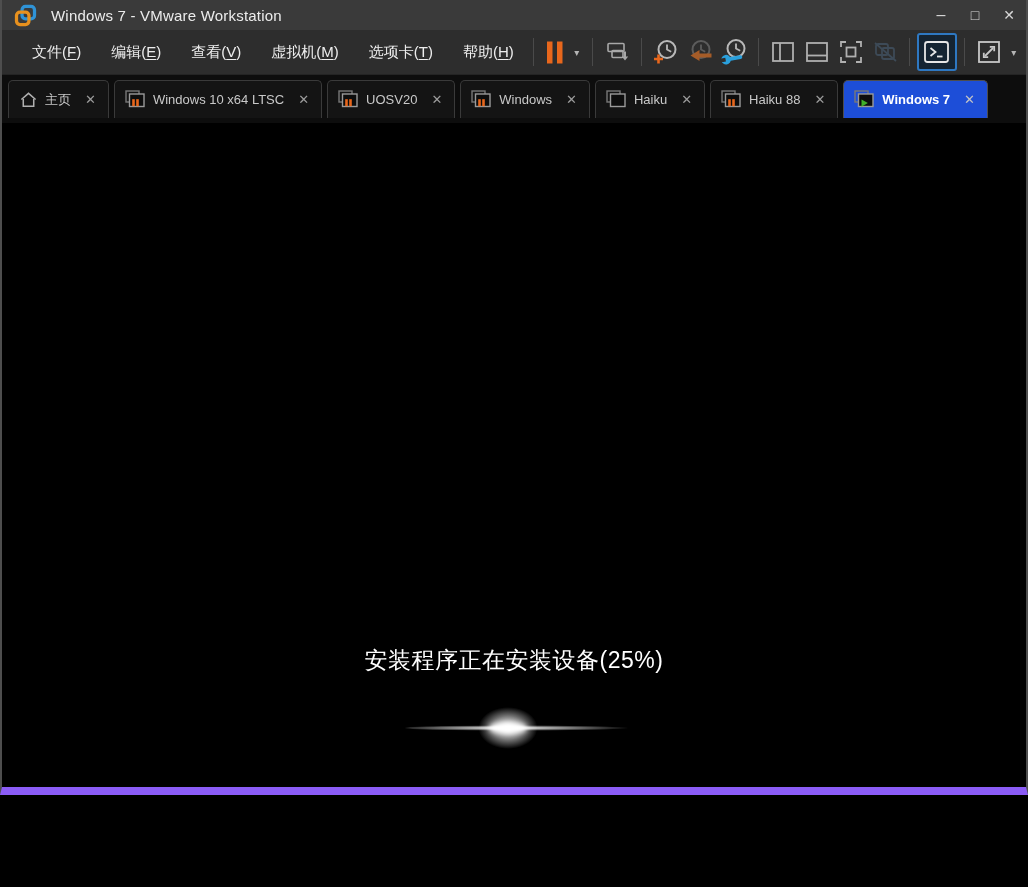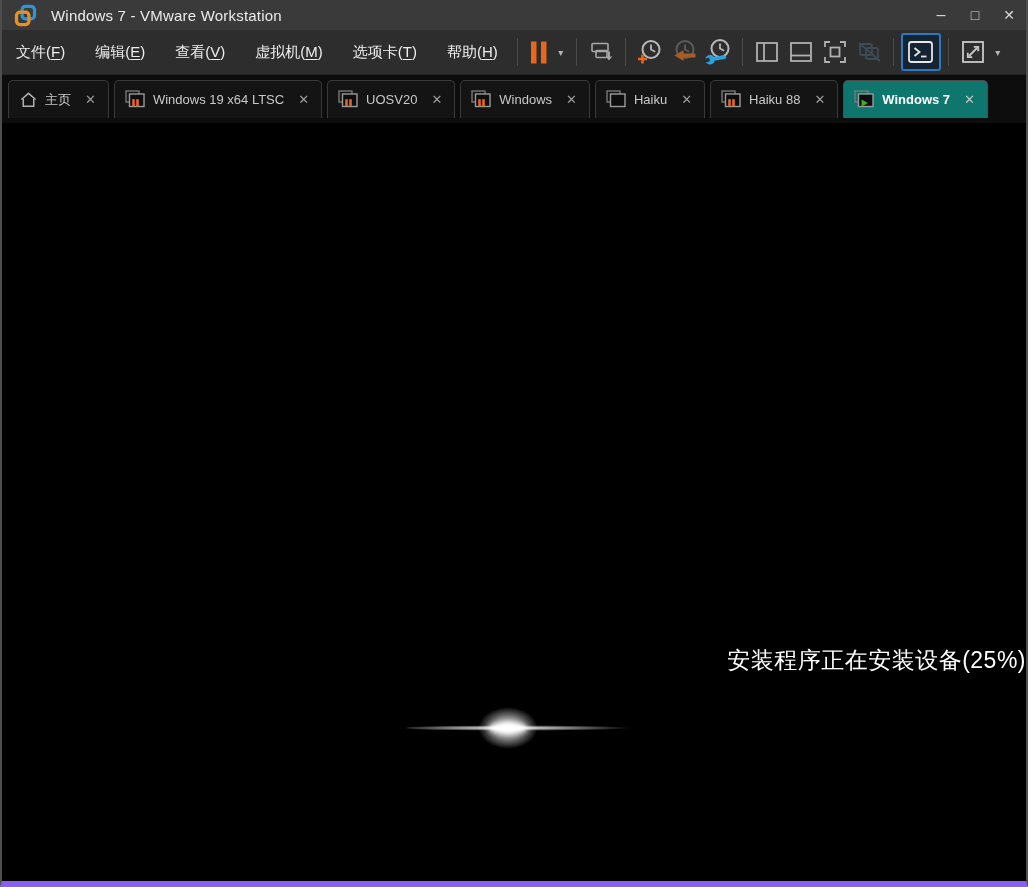--- a/index.html
+++ b/index.html
@@ -1,62 +1,62 @@
 <!DOCTYPE html>
 <html><head>
 <meta charset="utf-8">
 <style>
   * { margin:0; padding:0; box-sizing:border-box; }
   html,body { width:1028px; height:887px; background:#000; overflow:hidden;
     font-family:"Liberation Sans","DejaVu Sans",sans-serif; }
-  .window { width:1028px; height:887px;
+  .window { width:1028px; height:795px;
     border-left:2px solid #4e4e4e; border-right:2px solid #4e4e4e;
-    border-bottom:6px solid #8b5cf6; display:flex; flex-direction:column; }
+    border-bottom:8px solid #8b5cf6; display:flex; flex-direction:column; }
 
   
   .titlebar { height:30px; background:#3a3a3a; display:flex; align-items:center;
     padding:0 0 0 12px; flex:0 0 auto; }
   .titlebar .logo { margin-right:14px; display:flex; align-items:center; }
   .title-text { color:#ececec; font-size:15px; letter-spacing:.2px; }
   .win-controls { margin-left:auto; display:flex; align-items:center; }
   .win-btn { width:34px; height:30px; display:flex; align-items:center; justify-content:center;
     color:#d8d8d8; font-size:14px; cursor:default; }
   .win-btn.min { font-size:16px; }
 
   
   .menurow { height:45px; background:#2d2d2d; display:flex; align-items:center;
-    padding-left:14px; flex:0 0 auto; border-bottom:1px solid #242424; }
+    padding-left:30px; flex:0 0 auto; border-bottom:1px solid #242424; }
   .menubar { display:flex; align-items:center; gap:30px; }
   .menu-item { color:#ededed; font-size:15px; white-space:nowrap; cursor:default; }
   .menu-item .mnemonic { text-decoration:underline; text-underline-offset:2px; }
   .toolbar { display:flex; align-items:center; margin-left:12px; }
   .tb-sep { width:1px; height:28px; background:#4a4a4a; margin:0 7px; }
   .tb-btn { background:none; border:none; width:34px; height:34px; display:flex;
     align-items:center; justify-content:center; cursor:default; padding:0; }
   .tb-btn.narrow { width:28px; }
   .tb-caret { background:none; border:none; color:#b5b5b5; font-size:10px; width:16px;
     height:34px; display:flex; align-items:center; justify-content:center; cursor:default; padding:0; }
   .tb-btn.active-toggle { border:2px solid #2e78c2; background:#152432; border-radius:3px; width:40px; height:38px; }
 
   
   .tabstrip { height:48px; background:#0d0d0d; display:flex; align-items:flex-start;
     padding:5px 0 0 6px; flex:0 0 auto; }
   .tab { height:38px; display:flex; align-items:center; gap:7px; padding:0 10px;
     margin-right:5px; background:#141414; border:1px solid #3a3a3a; border-bottom:none;
     border-radius:5px 5px 0 0; cursor:default; }
   .tab .tab-label { color:#c9c9c9; font-size:13px; white-space:nowrap; }
   .tab .tab-close { color:#9c9c9c; font-size:13px; margin-left:5px; padding:0 2px; }
-  .tab.active { background:#0f766e; border-color:#4d4d4d; }
+  .tab.active { background:#1d4ed8; border-color:#4d4d4d; }
   .tab.active .tab-label { color:#fff; font-weight:bold; }
   .tab.active .tab-close { color:#c5c5c5; }
   .tab-icon { display:flex; align-items:center; }
 
   
   .vmscreen { flex:1 1 auto; background:#000; position:relative; }
-  .setup-status { position:absolute; top:522px; left:0; width:100%; text-align:right;
+  .setup-status { position:absolute; top:522px; left:0; width:100%; text-align:center;
     color:#fff; font-size:23px; font-weight:400; letter-spacing:.5px; }
   .boot-glow { position:absolute; left:403px; top:573px; width:250px; height:64px; }
   .glow-streak { position:absolute; left:0; top:29px; width:250px; height:6px;
     background:radial-gradient(ellipse 50% 50% at 42% 50%, rgba(255,255,255,1) 0%,
       rgba(255,255,255,.55) 45%, rgba(255,255,255,0) 96%);
     border-radius:50%; filter:blur(.6px); }
   .glow-bloom { position:absolute; left:62px; top:3px; width:82px; height:58px;
     background:radial-gradient(ellipse closest-side at 50% 50%, rgba(255,255,255,.95) 0%,
       rgba(255,255,255,.5) 38%, rgba(255,255,255,0) 72%); }
   .glow-core { position:absolute; left:84px; top:26px; width:38px; height:12px;
@@ -212,21 +212,21 @@
       </div>
       <div class="tab">
         <span class="tab-icon">
           <svg width="21" height="20" viewBox="0 0 21 20">
             <rect x="1" y="1" width="13" height="11" fill="none" stroke="#787878" stroke-width="1.4"></rect>
             <rect x="4.5" y="4" width="14.5" height="12.5" fill="#0d0d0d" stroke="#9a9a9a" stroke-width="1.4"></rect>
             <rect x="7.2" y="9.2" width="2.6" height="7" fill="#e8671c"></rect>
             <rect x="11.2" y="9.2" width="2.6" height="7" fill="#e8671c"></rect>
           </svg>
         </span>
-        <span class="tab-label">Windows 19 x64 LTSC</span>
+        <span class="tab-label">Windows 10 x64 LTSC</span>
         <span class="tab-close">✕</span>
       </div>
       <div class="tab">
         <span class="tab-icon">
           <svg width="21" height="20" viewBox="0 0 21 20">
             <rect x="1" y="1" width="13" height="11" fill="none" stroke="#787878" stroke-width="1.4"></rect>
             <rect x="4.5" y="4" width="14.5" height="12.5" fill="#0d0d0d" stroke="#9a9a9a" stroke-width="1.4"></rect>
             <rect x="7.2" y="9.2" width="2.6" height="7" fill="#e8671c"></rect>
             <rect x="11.2" y="9.2" width="2.6" height="7" fill="#e8671c"></rect>
           </svg>

